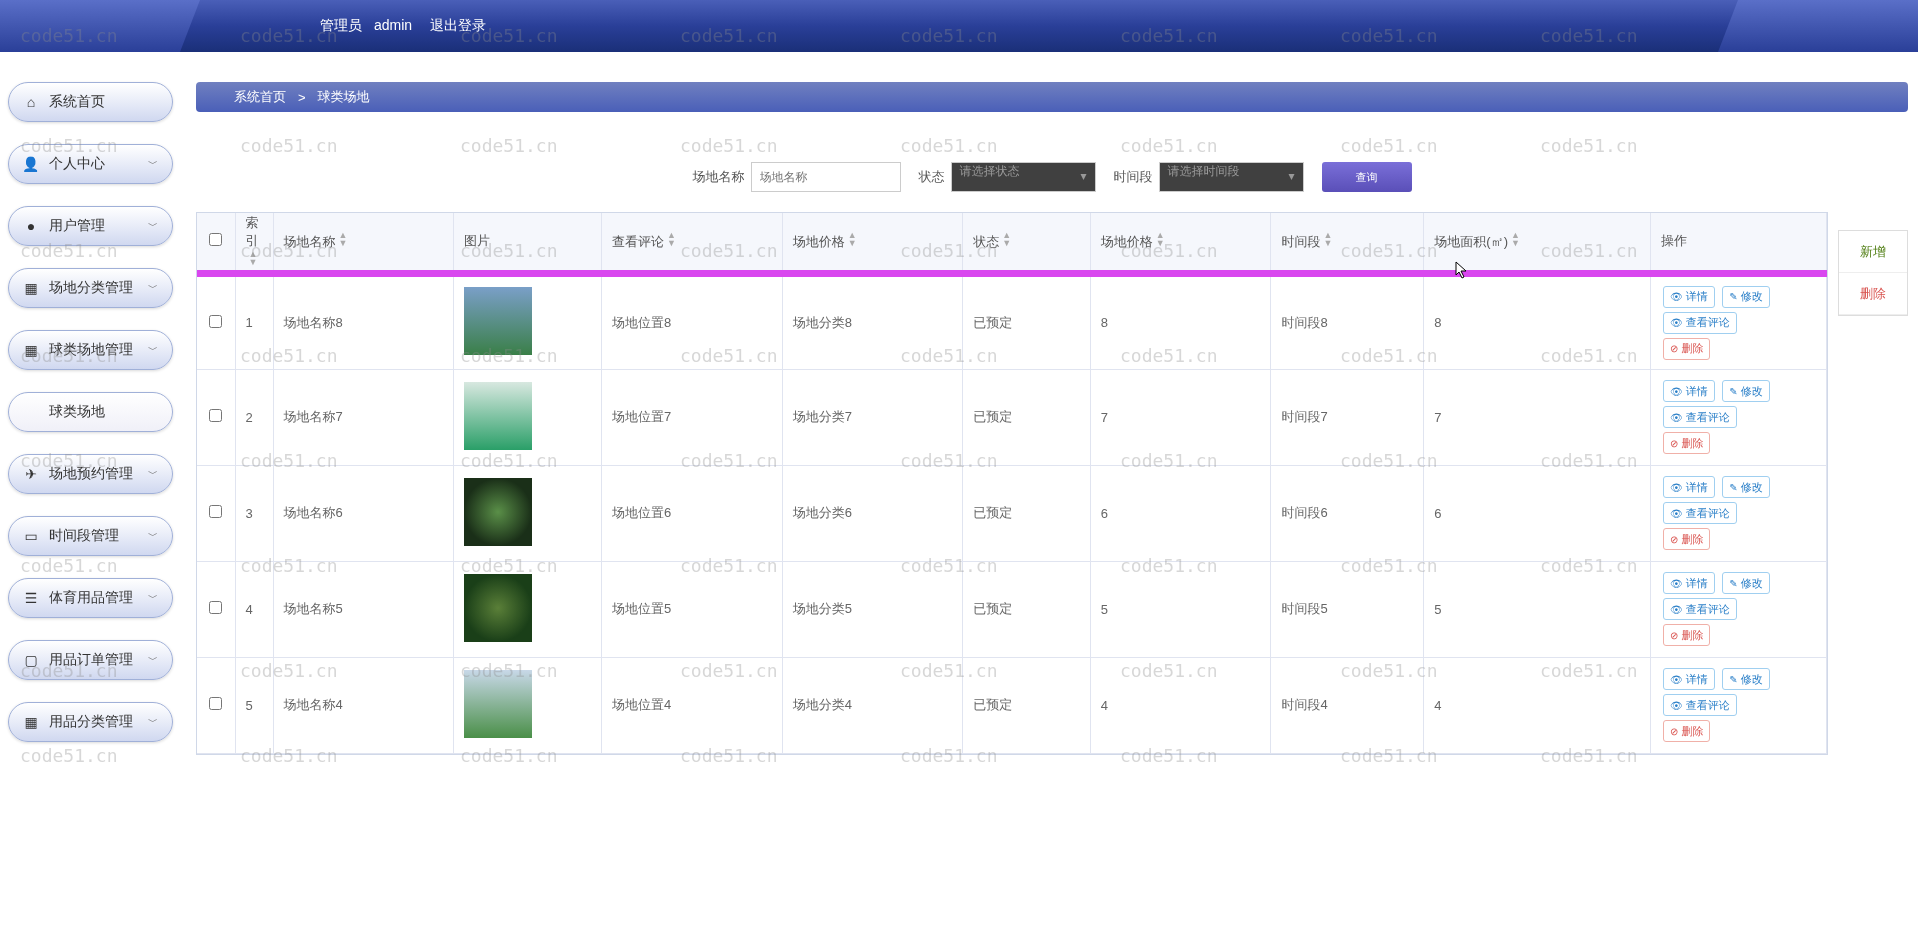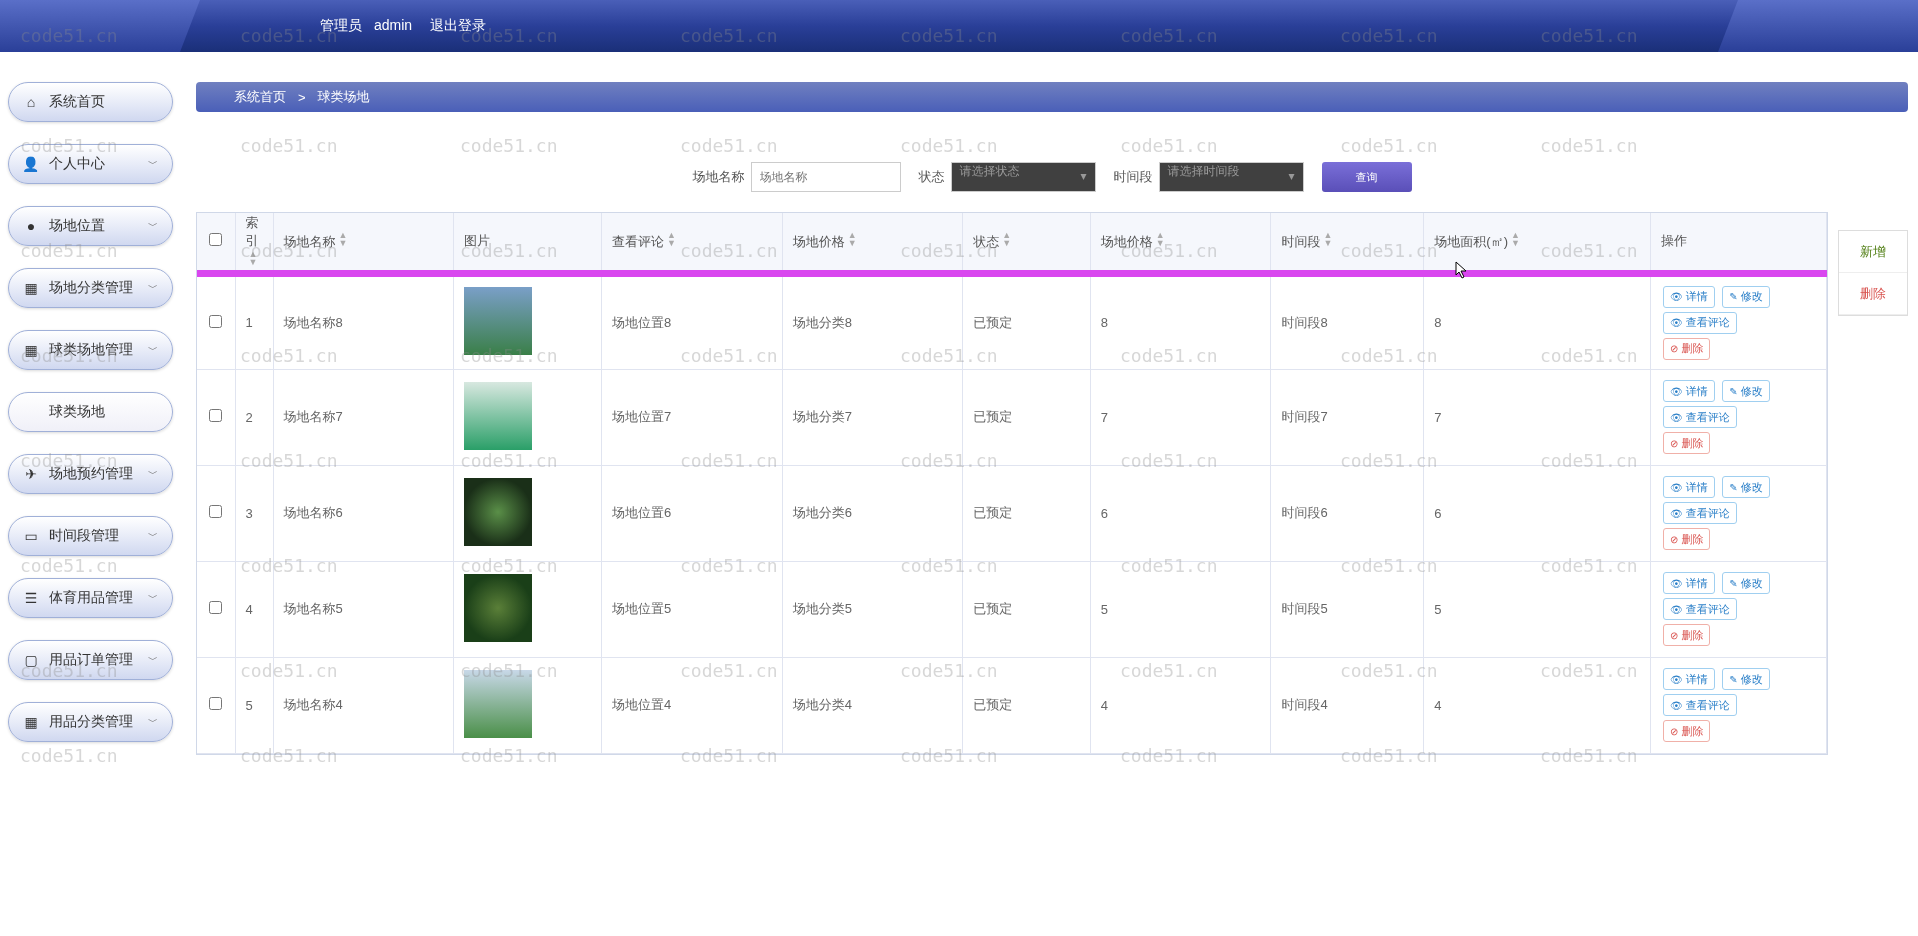--- a/index.html
+++ b/index.html
@@ -253,21 +253,21 @@
       <span class="nav-icon">⌂</span>
       <span class="label">系统首页</span>
     </div>
     <div class="nav-item">
       <span class="nav-icon">👤</span>
       <span class="label">个人中心</span>
       <span class="nav-chevron">﹀</span>
     </div>
     <div class="nav-item">
       <span class="nav-icon">●</span>
-      <span class="label">场地位置</span>
+      <span class="label">用户管理</span>
       <span class="nav-chevron">﹀</span>
     </div>
     <div class="nav-item">
       <span class="nav-icon">▦</span>
       <span class="label">场地分类管理</span>
       <span class="nav-chevron">﹀</span>
     </div>
     <div class="nav-item">
       <span class="nav-icon">▦</span>
       <span class="label">球类场地管理</span>

